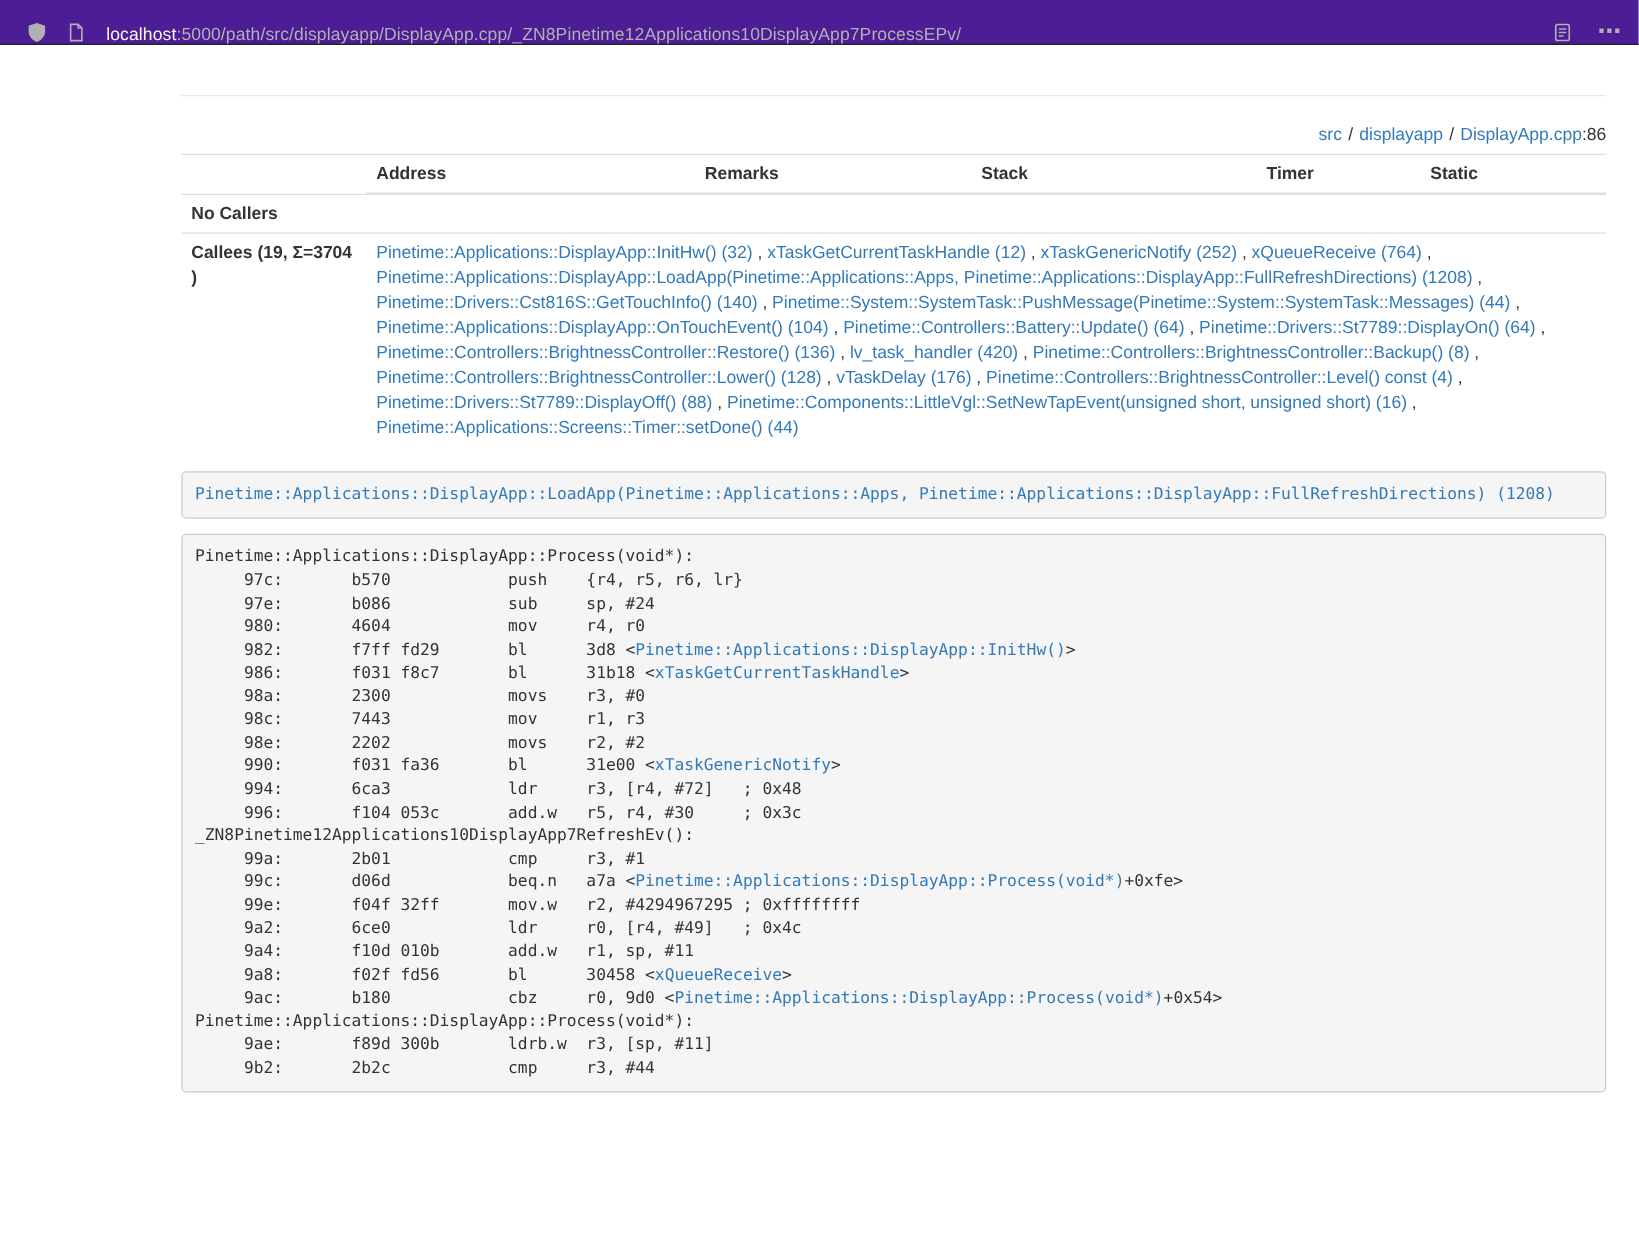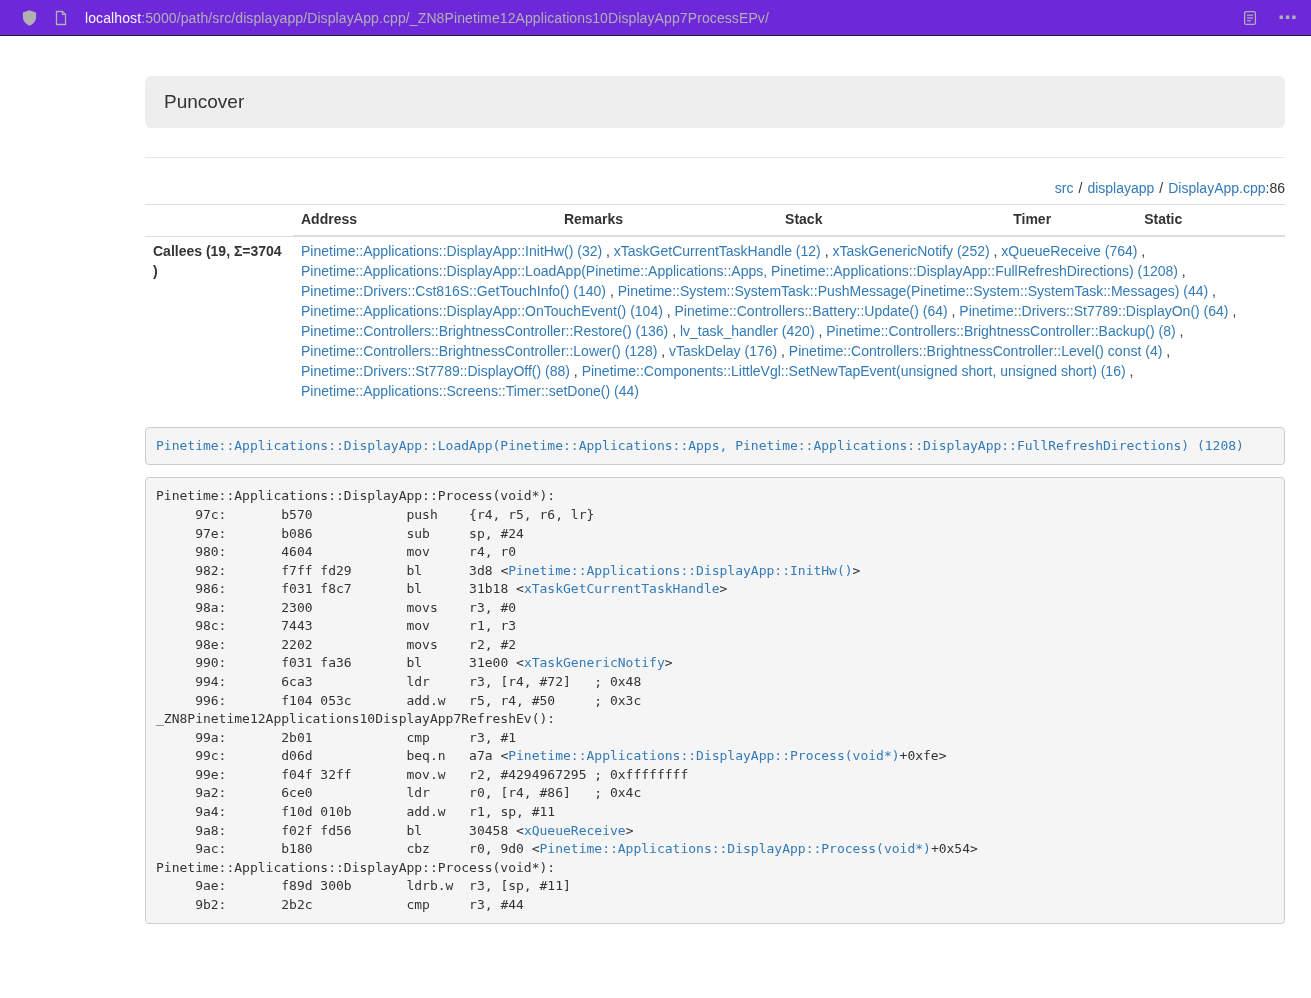--- a/index.html
+++ b/index.html
@@ -9,24 +9,24 @@
     background: #ffffff;
     font-family: "Liberation Sans", "DejaVu Sans", sans-serif;
     font-size: 14px;
     color: #333333;
   }
   a { color: #337ab7; text-decoration: none; }
 
   
   .topbar {
     height: 36px;
-    background: #6d28d9;
+    background: #4c1d95;
     border-bottom: 1px solid #232327;
     display: flex;
-    align-items: center;
+    align-items: flex-end;
     box-sizing: border-box;
     padding: 0 14px 0 21px;
   }
   .tb-icon { display: inline-flex; align-items: center; justify-content: center; }
   .tb-left { display: flex; align-items: center; gap: 16px; }
   .url-text {
     margin-left: 17px;
     flex: 1;
     font-size: 14px;
     color: #b1b1b3;
@@ -121,23 +121,20 @@
           <line x1="5" y1="8" x2="11" y2="8" stroke="#b1b1b3" stroke-width="1.2"></line>
           <line x1="5" y1="10.8" x2="9" y2="10.8" stroke="#b1b1b3" stroke-width="1.2"></line>
         </svg>
     </span>
     <span class="tb-icon dots">⋯</span>
   </div>
 </div>
 
 <div class="container">
 
-  <div class="jumbotron">
-    <span class="app-title">Puncover</span>
-  </div>
 
   <hr class="rule">
 
   <p class="crumbs"><a href="#">src</a><span class="sep">/</span><a href="#">displayapp</a><span class="sep">/</span><a href="#">DisplayApp.cpp</a><span class="line-no">:86</span></p>
 
   <table class="tbl">
     <tbody>
     <tr>
       <td class="label-col"></td>
       <td class="nested-cell">
@@ -148,45 +145,49 @@
             <th>Remarks</th>
             <th>Stack</th>
             <th>Timer</th>
             <th>Static</th>
           </tr>
         </tbody>
             </table>
       </td>
     </tr>
     <tr>
+      <th class="label-col">No Callers</th>
+      <td></td>
+    </tr>
+    <tr>
       <th class="label-col">Callees (19, Σ=3704 )</th>
       <td id="callees"><a href="#">Pinetime::Applications::DisplayApp::InitHw() (32)</a> , <a href="#">xTaskGetCurrentTaskHandle (12)</a> , <a href="#">xTaskGenericNotify (252)</a> , <a href="#">xQueueReceive (764)</a> , <a href="#">Pinetime::Applications::DisplayApp::LoadApp(Pinetime::Applications::Apps, Pinetime::Applications::DisplayApp::FullRefreshDirections) (1208)</a> , <a href="#">Pinetime::Drivers::Cst816S::GetTouchInfo() (140)</a> , <a href="#">Pinetime::System::SystemTask::PushMessage(Pinetime::System::SystemTask::Messages) (44)</a> , <a href="#">Pinetime::Applications::DisplayApp::OnTouchEvent() (104)</a> , <a href="#">Pinetime::Controllers::Battery::Update() (64)</a> , <a href="#">Pinetime::Drivers::St7789::DisplayOn() (64)</a> , <a href="#">Pinetime::Controllers::BrightnessController::Restore() (136)</a> , <a href="#">lv_task_handler (420)</a> , <a href="#">Pinetime::Controllers::BrightnessController::Backup() (8)</a> , <a href="#">Pinetime::Controllers::BrightnessController::Lower() (128)</a> , <a href="#">vTaskDelay (176)</a> , <a href="#">Pinetime::Controllers::BrightnessController::Level() const (4)</a> , <a href="#">Pinetime::Drivers::St7789::DisplayOff() (88)</a> , <a href="#">Pinetime::Components::LittleVgl::SetNewTapEvent(unsigned short, unsigned short) (16)</a> , <a href="#">Pinetime::Applications::Screens::Timer::setDone() (44)</a></td>
     </tr>
   </tbody>
     </table>
 
   <pre class="codebox"><a href="#">Pinetime::Applications::DisplayApp::LoadApp(Pinetime::Applications::Apps, Pinetime::Applications::DisplayApp::FullRefreshDirections) (1208)</a></pre>
 
   <pre class="codebox" id="disasm"><span>Pinetime::Applications::DisplayApp::Process(void*):</span>
 <span>     97c:	b570      	push	{r4, r5, r6, lr}</span>
 <span>     97e:	b086      	sub	sp, #24</span>
 <span>     980:	4604      	mov	r4, r0</span>
 <span>     982:	f7ff fd29 	bl	3d8 &lt;</span><a href="#">Pinetime::Applications::DisplayApp::InitHw()</a><span>&gt;</span>
 <span>     986:	f031 f8c7 	bl	31b18 &lt;</span><a href="#">xTaskGetCurrentTaskHandle</a><span>&gt;</span>
 <span>     98a:	2300      	movs	r3, #0</span>
 <span>     98c:	7443      	mov	r1, r3</span>
 <span>     98e:	2202      	movs	r2, #2</span>
 <span>     990:	f031 fa36 	bl	31e00 &lt;</span><a href="#">xTaskGenericNotify</a><span>&gt;</span>
 <span>     994:	6ca3      	ldr	r3, [r4, #72]	; 0x48</span>
-<span>     996:	f104 053c 	add.w	r5, r4, #50	; 0x3c</span>
+<span>     996:	f104 053c 	add.w	r5, r4, #30	; 0x3c</span>
 <span>_ZN8Pinetime12Applications10DisplayApp7RefreshEv():</span>
 <span>     99a:	2b01      	cmp	r3, #1</span>
 <span>     99c:	d06d      	beq.n	a7a &lt;</span><a href="#">Pinetime::Applications::DisplayApp::Process(void*)</a><span>+0xfe&gt;</span>
 <span>     99e:	f04f 32ff 	mov.w	r2, #4294967295	; 0xffffffff</span>
-<span>     9a2:	6ce0      	ldr	r0, [r4, #86]	; 0x4c</span>
+<span>     9a2:	6ce0      	ldr	r0, [r4, #49]	; 0x4c</span>
 <span>     9a4:	f10d 010b 	add.w	r1, sp, #11</span>
 <span>     9a8:	f02f fd56 	bl	30458 &lt;</span><a href="#">xQueueReceive</a><span>&gt;</span>
 <span>     9ac:	b180      	cbz	r0, 9d0 &lt;</span><a href="#">Pinetime::Applications::DisplayApp::Process(void*)</a><span>+0x54&gt;</span>
 <span>Pinetime::Applications::DisplayApp::Process(void*):</span>
 <span>     9ae:	f89d 300b 	ldrb.w	r3, [sp, #11]</span>
 <span>     9b2:	2b2c      	cmp	r3, #44</span>
 </pre>
 
 </div>
 

